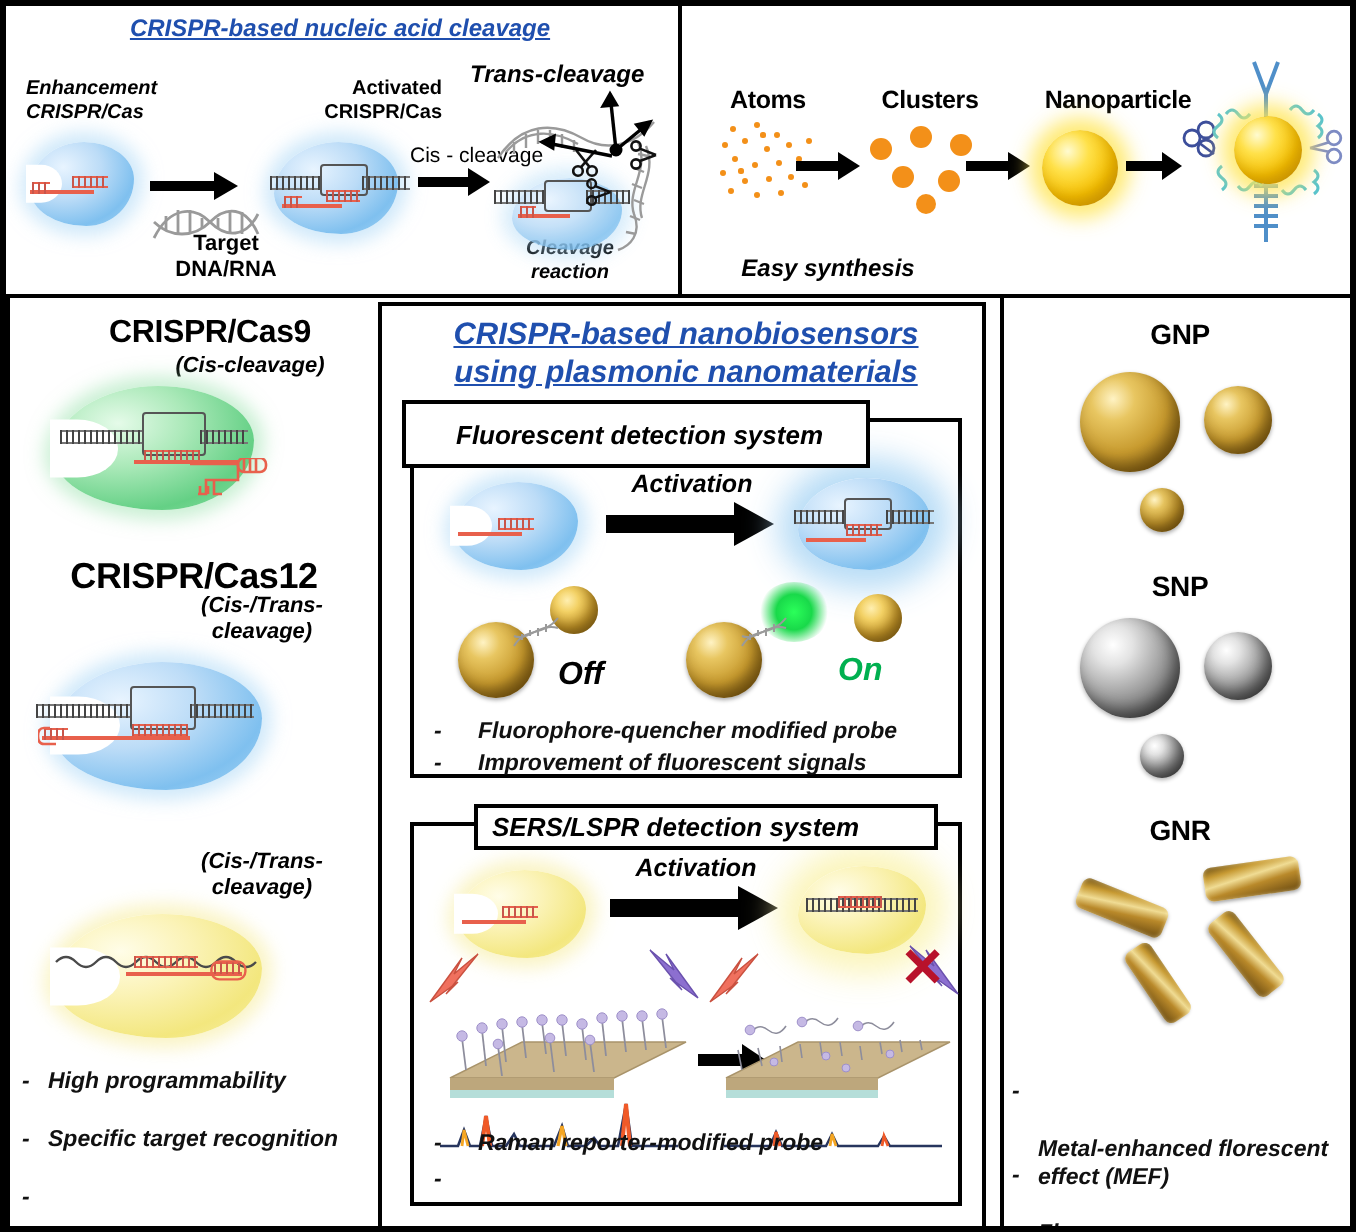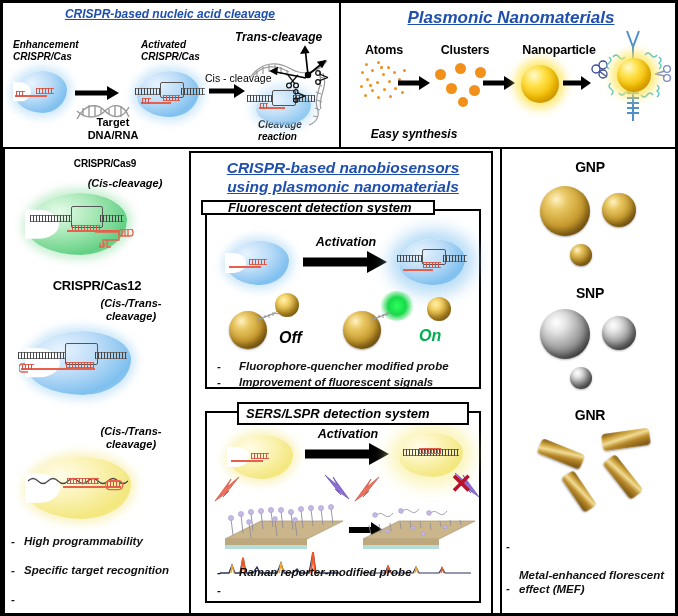--- a/index.html
+++ b/index.html
@@ -103,38 +103,38 @@
     <svg class="abs" width="56" height="26" viewBox="0 0 56 26" style="left:72px;top:96px;">
       <g stroke="#9a9a9a" stroke-width="1.4" fill="none">
         <path d="M2 20 C10 4, 22 4, 30 12 C38 20, 48 20, 54 8"></path>
         <path d="M2 12 C10 20, 22 20, 30 12 C38 4, 48 4, 54 18"></path>
         <path d="M8 16 L8 9 M14 18 L14 6 M20 18 L20 6 M26 15 L26 10 M34 15 L34 10 M40 18 L40 6 M46 18 L46 7"></path>
       </g>
     </svg>
     <div class="abs" style="left:78px;top:113px;width:64px;text-align:center;font-weight:bold;font-size:11px;line-height:1.15;white-space:pre-line;">Target
 DNA/RNA</div>
 
-    <div class="abs" style="left:138px;top:36px;width:80px;font-style:italic;font-weight:bold;font-size:10px;line-height:1.2;text-align:left;white-space:pre-line;">Activated
+    <div class="abs" style="left:138px;top:36px;width:80px;font-weight:bold;font-size:10px;line-height:1.2;text-align:right;white-space:pre-line;">Activated
 CRISPR/Cas</div>
     <div class="blob cas-blue" style="left:134px;top:68px;width:62px;height:46px;"></div>
     <div class="dna" style="left:132px;top:85px;width:26px;"></div>
     <div class="dna" style="left:178px;top:85px;width:24px;"></div>
     <div class="rbox" style="left:157px;top:79px;width:22px;height:14px;"></div>
     <div class="dna-redlad" style="left:160px;top:92px;width:17px;"></div>
     <div class="dna-red" style="left:138px;top:99px;width:30px;"></div>
     <div class="dna-redlad" style="left:139px;top:95px;width:9px;"></div>
 
     <div class="arrow" style="left:206px;top:82px;width:36px;height:12px;">
       <div class="shaft" style="width:26px;height:5px;"></div>
       <div class="head" style="border-width:7px 0 7px 11px;"></div>
     </div>
 
     <div class="abs ital" style="left:232px;top:27px;font-size:12px;">Trans-cleavage</div>
     <div class="abs" style="left:202px;top:69px;font-size:10.5px;">Cis - cleavage</div>
-    <div class="abs ital" style="left:255px;top:116px;width:54px;text-align:left;font-size:10px;line-height:1.15;white-space:pre-line;">Cleavage
+    <div class="abs ital" style="left:255px;top:116px;width:54px;text-align:center;font-size:10px;line-height:1.15;white-space:pre-line;">Cleavage
 reaction</div>
 
     <div class="blob cas-blue" style="left:253px;top:86px;width:55px;height:36px;opacity:.85;"></div>
     <div class="dna" style="left:244px;top:92px;width:26px;"></div>
     <div class="dna" style="left:290px;top:92px;width:22px;"></div>
     <div class="rbox" style="left:269px;top:87px;width:22px;height:14px;"></div>
     <div class="dna-red" style="left:256px;top:104px;width:26px;"></div>
     <div class="dna-redlad" style="left:257px;top:100px;width:8px;"></div>
 
     <svg class="abs" width="90" height="75" viewBox="0 0 90 75" style="left:244px;top:48px;">
@@ -177,21 +177,20 @@
         <path d="M55 34 L72 20"></path>
           <path d="M72 20 l-6.6 1.4 l3.6 4.4 z"></path>
         <circle cx="55" cy="34" r="2.4"></circle>
         <path d="M53 37 L18 30"></path>
           <path d="M18 30 l6 -2.8 l-0.6 5.8 z"></path>
       </g>
     </svg>
   </div>
 
   <div class="abs" style="left:338px;top:0;width:340px;height:144px;">
-    <div class="abs blue-title" style="left:10px;top:5px;width:320px;font-size:17px;">Plasmonic Nanomaterials</div>
 
     <div class="abs hdr" style="left:10px;top:40px;width:66px;">Atoms</div>
     <div class="abs hdr" style="left:88px;top:40px;width:72px;">Clusters</div>
     <div class="abs hdr" style="left:168px;top:40px;width:100px;">Nanoparticle</div>
 
     <div class="abs" style="left:18px;top:58px;width:54px;height:42px;">
       <div class="dot-o" style="left:6px;top:2px;width:3px;height:3px;"></div>
       <div class="dot-o" style="left:18px;top:0px;width:3px;height:3px;"></div>
       <div class="dot-o" style="left:28px;top:5px;width:3px;height:3px;"></div>
       <div class="dot-o" style="left:2px;top:10px;width:3px;height:3px;"></div>
@@ -274,38 +273,38 @@
         </g>
       </svg>
       <div class="np-yellow np-glow" style="position:absolute;left:28px;top:33px;width:34px;height:34px;"></div>
     </div>
 
     <div class="abs ital" style="left:18px;top:124px;width:110px;text-align:center;font-size:12px;">Easy synthesis</div>
   </div>
 
   <div class="abs" style="left:2px;top:146px;width:184px;height:468px;">
 
-    <div class="abs hdr" style="left:0;top:9px;width:200px;font-size:10px;">CRISPR/Cas9</div>
+    <div class="abs hdr" style="left:0;top:9px;width:200px;font-size:16px;">CRISPR/Cas9</div>
     <div class="abs ital" style="left:60px;top:28px;width:120px;text-align:center;font-size:11px;white-space:pre-line;">(Cis-cleavage)</div>
     <div class="blob notch cas-green" style="left:22px;top:44px;width:100px;height:62px;"></div>
     <div class="dna" style="left:25px;top:66px;width:42px;"></div>
     <div class="dna" style="left:95px;top:66px;width:24px;"></div>
     <div class="rbox" style="left:66px;top:57px;width:30px;height:20px;"></div>
     <div class="dna-redlad" style="left:67px;top:76px;width:28px;"></div>
     <div class="dna-red" style="left:62px;top:81px;width:52px;"></div>
     <svg class="abs" width="45" height="26" viewBox="0 0 45 26" style="left:88px;top:80px;">
       <g stroke="#E8604C" stroke-width="1.3" fill="none">
         <path d="M2 3 L26 3 L26 11 L10 11 L10 18 L6 18 M14 11 L14 18 L18 18"></path>
         <rect x="26" y="0" width="14" height="7" rx="3"></rect>
         <path d="M29 0 L29 7 M32 0 L32 7 M35 0 L35 7"></path>
         <path d="M7 14 L7 18 M11 14 L11 18"></path>
       </g>
     </svg>
 
-    <div class="abs hdr" style="left:0;top:129px;width:184px;font-size:13px;">CRISPR/Cas12</div>
+    <div class="abs hdr" style="left:0;top:129px;width:184px;font-size:18px;">CRISPR/Cas12</div>
     <div class="abs ital" style="left:70px;top:148px;width:112px;text-align:center;font-size:11px;line-height:1.2;white-space:pre-line;">(Cis-/Trans-
 cleavage)</div>
     <div class="blob notch cas-blue" style="left:22px;top:182px;width:104px;height:64px;"></div>
     <div class="dna" style="left:13px;top:203px;width:48px;"></div>
     <div class="dna" style="left:90px;top:203px;width:32px;"></div>
     <div class="rbox" style="left:60px;top:194px;width:31px;height:20px;"></div>
     <div class="dna-redlad" style="left:61px;top:213px;width:28px;"></div>
     <div class="dna-red" style="left:16px;top:219px;width:74px;"></div>
     <div class="dna-redlad" style="left:17px;top:215px;width:12px;"></div>
     <svg class="abs" width="14" height="12" viewBox="0 0 14 12" style="left:14px;top:214px;">
@@ -388,21 +387,21 @@
 
       <div class="abs bullet" style="left:10px;top:148px;width:260px;position:absolute;">
         <span class="dash">-</span>
         <span class="txt" style="margin-left:22px;">Fluorophore-quencher modified probe</span>
       </div>
       <div class="abs bullet" style="left:10px;top:164px;width:260px;position:absolute;">
         <span class="dash">-</span>
         <span class="txt" style="margin-left:22px;">Improvement of fluorescent signals</span>
       </div>
     </div>
-    <div class="taglabel" style="left:10px;top:47px;width:234px;height:15px;padding-left:25px;">Fluorescent detection system</div>
+    <div class="taglabel" style="left:10px;top:47px;width:234px;height:34px;padding-left:25px;">Fluorescent detection system</div>
 
     <div class="panelbox" style="left:14px;top:258px;width:276px;height:192px;">
 
       <div class="blob notch cas-yellow" style="left:22px;top:22px;width:64px;height:44px;"></div>
       <div class="dna-redlad" style="left:44px;top:40px;width:18px;"></div>
       <div class="dna-red" style="left:24px;top:47px;width:32px;"></div>
 
       <div class="abs ital" style="left:98px;top:14px;width:86px;text-align:center;font-size:12.5px;">Activation</div>
       <div class="arrow" style="left:98px;top:32px;width:84px;height:18px;">
         <div class="shaft" style="width:66px;height:9px;"></div>

